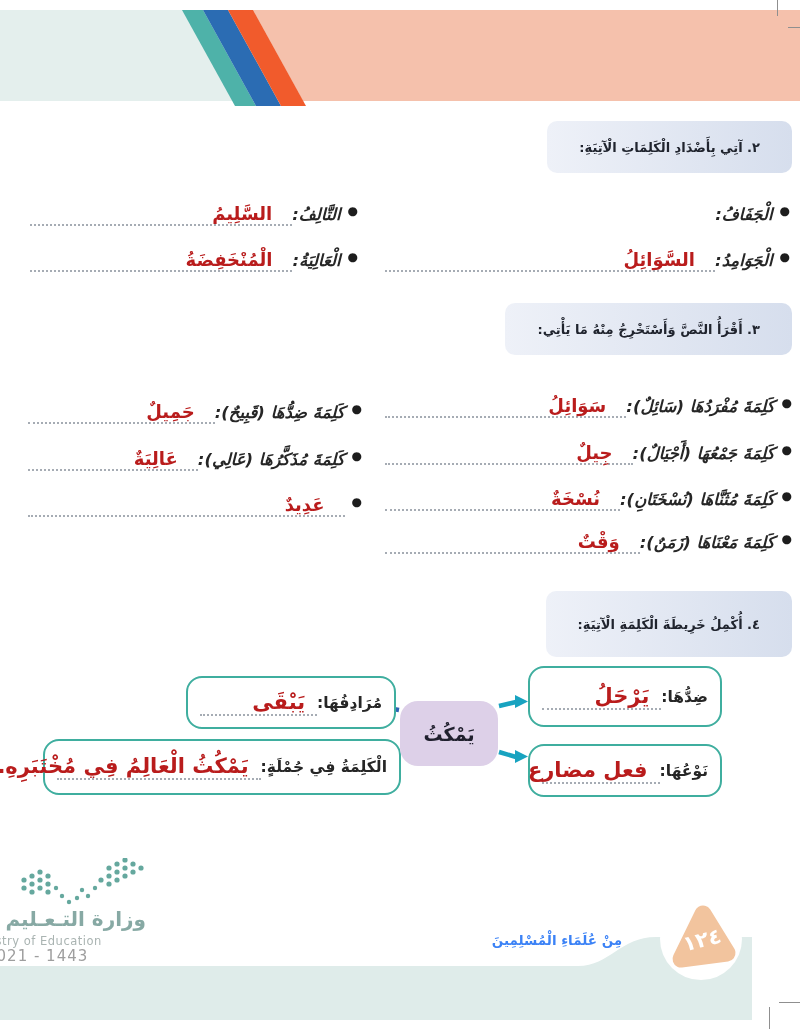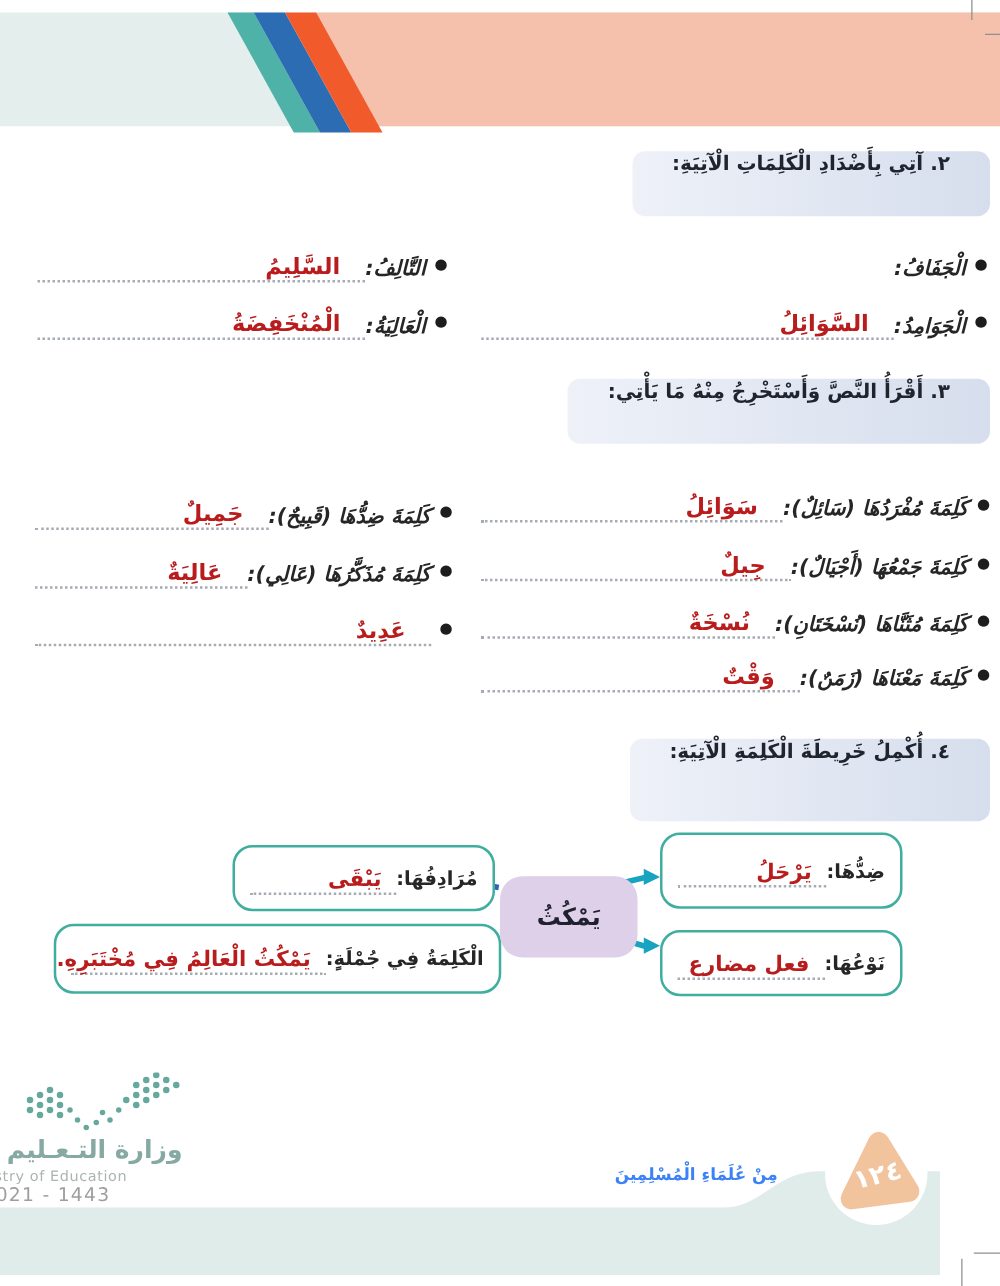--- a/index.html
+++ b/index.html
@@ -6,22 +6,22 @@
   .page{
     position:relative;width:800px;height:1029px;background:#ffffff;overflow:hidden;
     font-family:"DejaVu Sans",sans-serif;
   }
   .abs{position:absolute;}
   svg{display:block;}
   
   .qheader{
     position:absolute;right:8px;height:52px;border-radius:10px;
     background:linear-gradient(to left,#d6deed,#eef1f8);
-    display:flex;align-items:flex-start;padding:0 32px;
-    direction:rtl;font-weight:bold;font-size:16px;color:#20242e;
+    display:flex;align-items:center;padding:0 32px;
+    direction:rtl;font-weight:bold;font-size:13px;color:#20242e;
     letter-spacing:0;white-space:nowrap;
   }
   
   .item{
     position:absolute;direction:rtl;display:flex;align-items:flex-end;
     font-weight:bold;font-size:16.5px;color:#262626;height:30px;white-space:nowrap;
   }
   .item .bullet{align-self:center;font-size:12px;margin-left:7px;color:#1d1d1d;}
   .item .label{padding-bottom:2px;font-style:italic;}
   .blank{
@@ -32,21 +32,21 @@
     color:#b91c1c;font-size:18px;font-weight:bold;line-height:1;
     padding:0 6px 1px 6px;margin-right:14px;white-space:nowrap;
   }
   
   .mapbox{
     position:absolute;background:#fff;border:2.5px solid #3fae9f;border-radius:16px;
     display:flex;align-items:center;direction:rtl;padding:0 12px;
     font-weight:bold;font-size:15.5px;color:#262626;white-space:nowrap;
   }
   .mapbox .blank{height:24px;border-bottom-width:2px;}
-  .mapbox .answer{font-size:17px;margin-right:6px;}
+  .mapbox .answer{font-size:21px;margin-right:6px;}
   .centerbox{
     position:absolute;background:#ddd0e8;border-radius:18px;
     display:flex;align-items:center;justify-content:center;
     font-weight:bold;font-size:19px;color:#20202e;direction:rtl;
   }
   
   .footer-title{
     position:absolute;direction:rtl;text-align:center;
     color:#3b82f6;font-weight:bold;font-size:13.5px;white-space:nowrap;
   }
@@ -190,21 +190,21 @@
     <span class="blank">
       <span class="answer">يَبْقَى</span>
     </span>
   </div>
   <div class="mapbox" style="left:43px;top:739px;width:330px;height:52px">
     <span class="label">الْكَلِمَةُ فِي جُمْلَةٍ:</span>
     <span class="blank">
       <span class="answer">يَمْكُثُ الْعَالِمُ فِي مُخْتَبَرِهِ.</span>
     </span>
   </div>
-  <div class="centerbox" style="left:400px;top:701px;width:110px;height:65px">
+  <div class="centerbox" style="left:400px;top:701px;width:98px;height:65px">
     <span>يَمْكُثُ</span>
   </div>
 
   <svg class="abs noptr" style="left:0;top:900px" width="800" height="129" viewBox="0 900 800 129">
     <path d="M0,966 L578,966 C610,966 620,937 656,937 L752,937 L752,1020 L0,1020 Z" fill="#dfecea"></path>
     <circle cx="701" cy="939" r="41" fill="#ffffff"></circle>
     <path d="M703,914 L681,959 L727,953 Z" fill="#f2c49e" stroke="#f2c49e" stroke-width="17" stroke-linejoin="round"></path>
     <text x="702" y="947" transform="rotate(-14 702 940)" text-anchor="middle" font-family="DejaVu Sans, sans-serif" font-size="21" font-weight="bold" fill="#ffffff">١٢٤</text>
   </svg>
 

